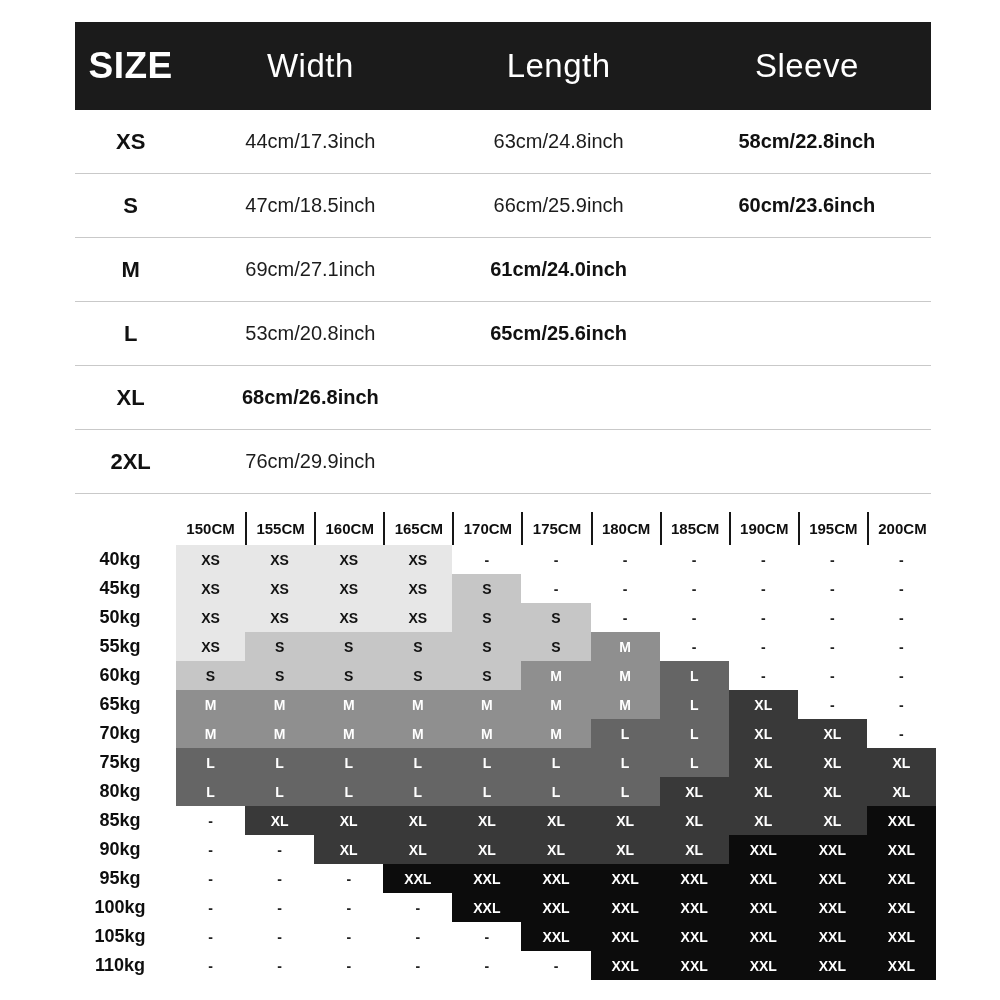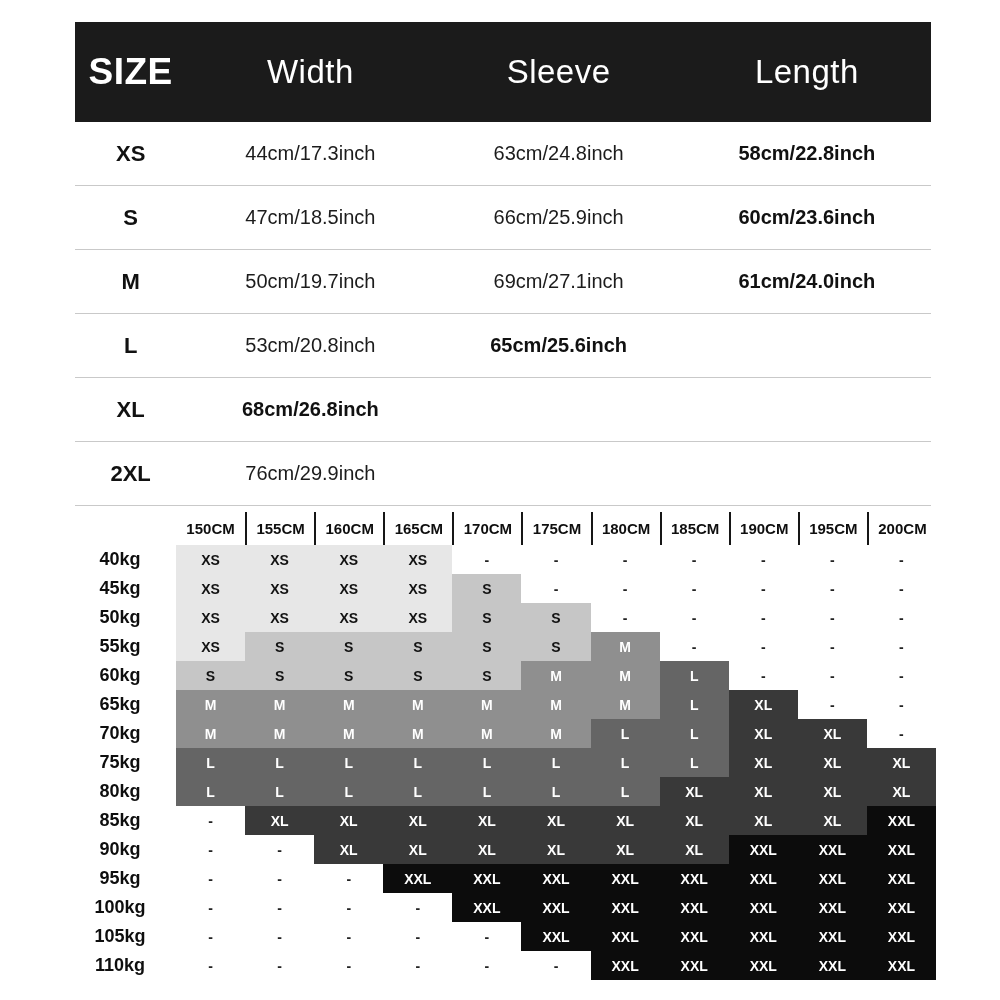--- a/index.html
+++ b/index.html
@@ -8,21 +8,21 @@
     background: #ffffff;
     font-family: "Liberation Sans", sans-serif;
     color: #111;
     overflow: hidden;
   }
   .page { position: relative; width: 1000px; height: 1000px; background: #ffffff; }
 
   
   .size-table { position: absolute; left: 75px; top: 22px; width: 856px; }
   .st-header {
-    display: flex; align-items: center; height: 100px;
+    display: flex; align-items: center; height: 88px;
     background: #1b1b1b; color: #ffffff;
   }
   .st-cell { display: flex; align-items: center; justify-content: center; }
   .c0 { width: 13%; }
   .c1 { width: 29%; }
   .c2 { width: 29%; }
   .c3 { width: 29%; }
   .st-header .st-cell { font-size: 33px; font-weight: 400; letter-spacing: 0.5px; }
   .st-header .c0 { font-size: 37px; font-weight: 700; }
   .st-row {
@@ -53,39 +53,38 @@
 </style>
 </head>
 <body>
 
 <div class="page">
 
   <section class="size-table">
     <div class="st-header" id="st-header" style="background: rgb(27, 27, 27); color: rgb(255, 255, 255);">
       <div class="st-cell c0">SIZE</div>
       <div class="st-cell c1">Width</div>
+      <div class="st-cell c2">Length</div>
       <div class="st-cell c3">Sleeve</div>
-      <div class="st-cell c2">Length</div>
     </div>
     <div id="st-body">
         <div class="st-row">
           <div class="st-cell c0 st-size">XS</div>
           <div class="st-cell c1 st-val">44cm/17.3inch</div>
           <div class="st-cell c2 st-val">63cm/24.8inch</div>
           <div class="st-cell c3 st-val st-sleeve">58cm/22.8inch</div>
         </div>
         <div class="st-row">
           <div class="st-cell c0 st-size">S</div>
           <div class="st-cell c1 st-val">47cm/18.5inch</div>
           <div class="st-cell c2 st-val">66cm/25.9inch</div>
           <div class="st-cell c3 st-val st-sleeve">60cm/23.6inch</div>
         </div>
         <div class="st-row">
           <div class="st-cell c0 st-size">M</div>
-          <div class="st-cell c1 st-val">50cm/19.7inch</div>
           <div class="st-cell c2 st-val">69cm/27.1inch</div>
           <div class="st-cell c3 st-val st-sleeve">61cm/24.0inch</div>
         </div>
         <div class="st-row">
           <div class="st-cell c0 st-size">L</div>
           <div class="st-cell c1 st-val">53cm/20.8inch</div>
           <div class="st-cell c3 st-val st-sleeve">65cm/25.6inch</div>
         </div>
         <div class="st-row">
           <div class="st-cell c0 st-size">XL</div>

